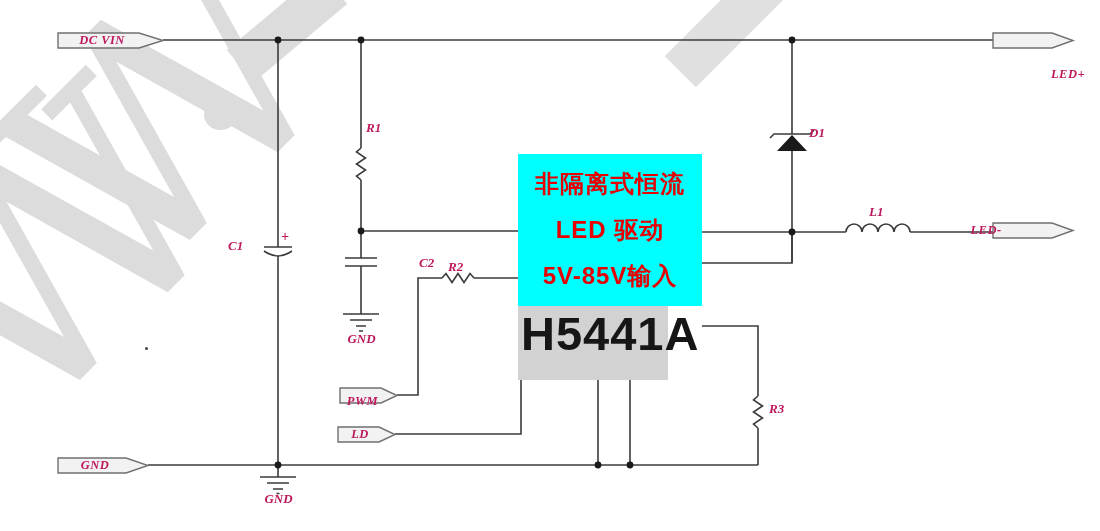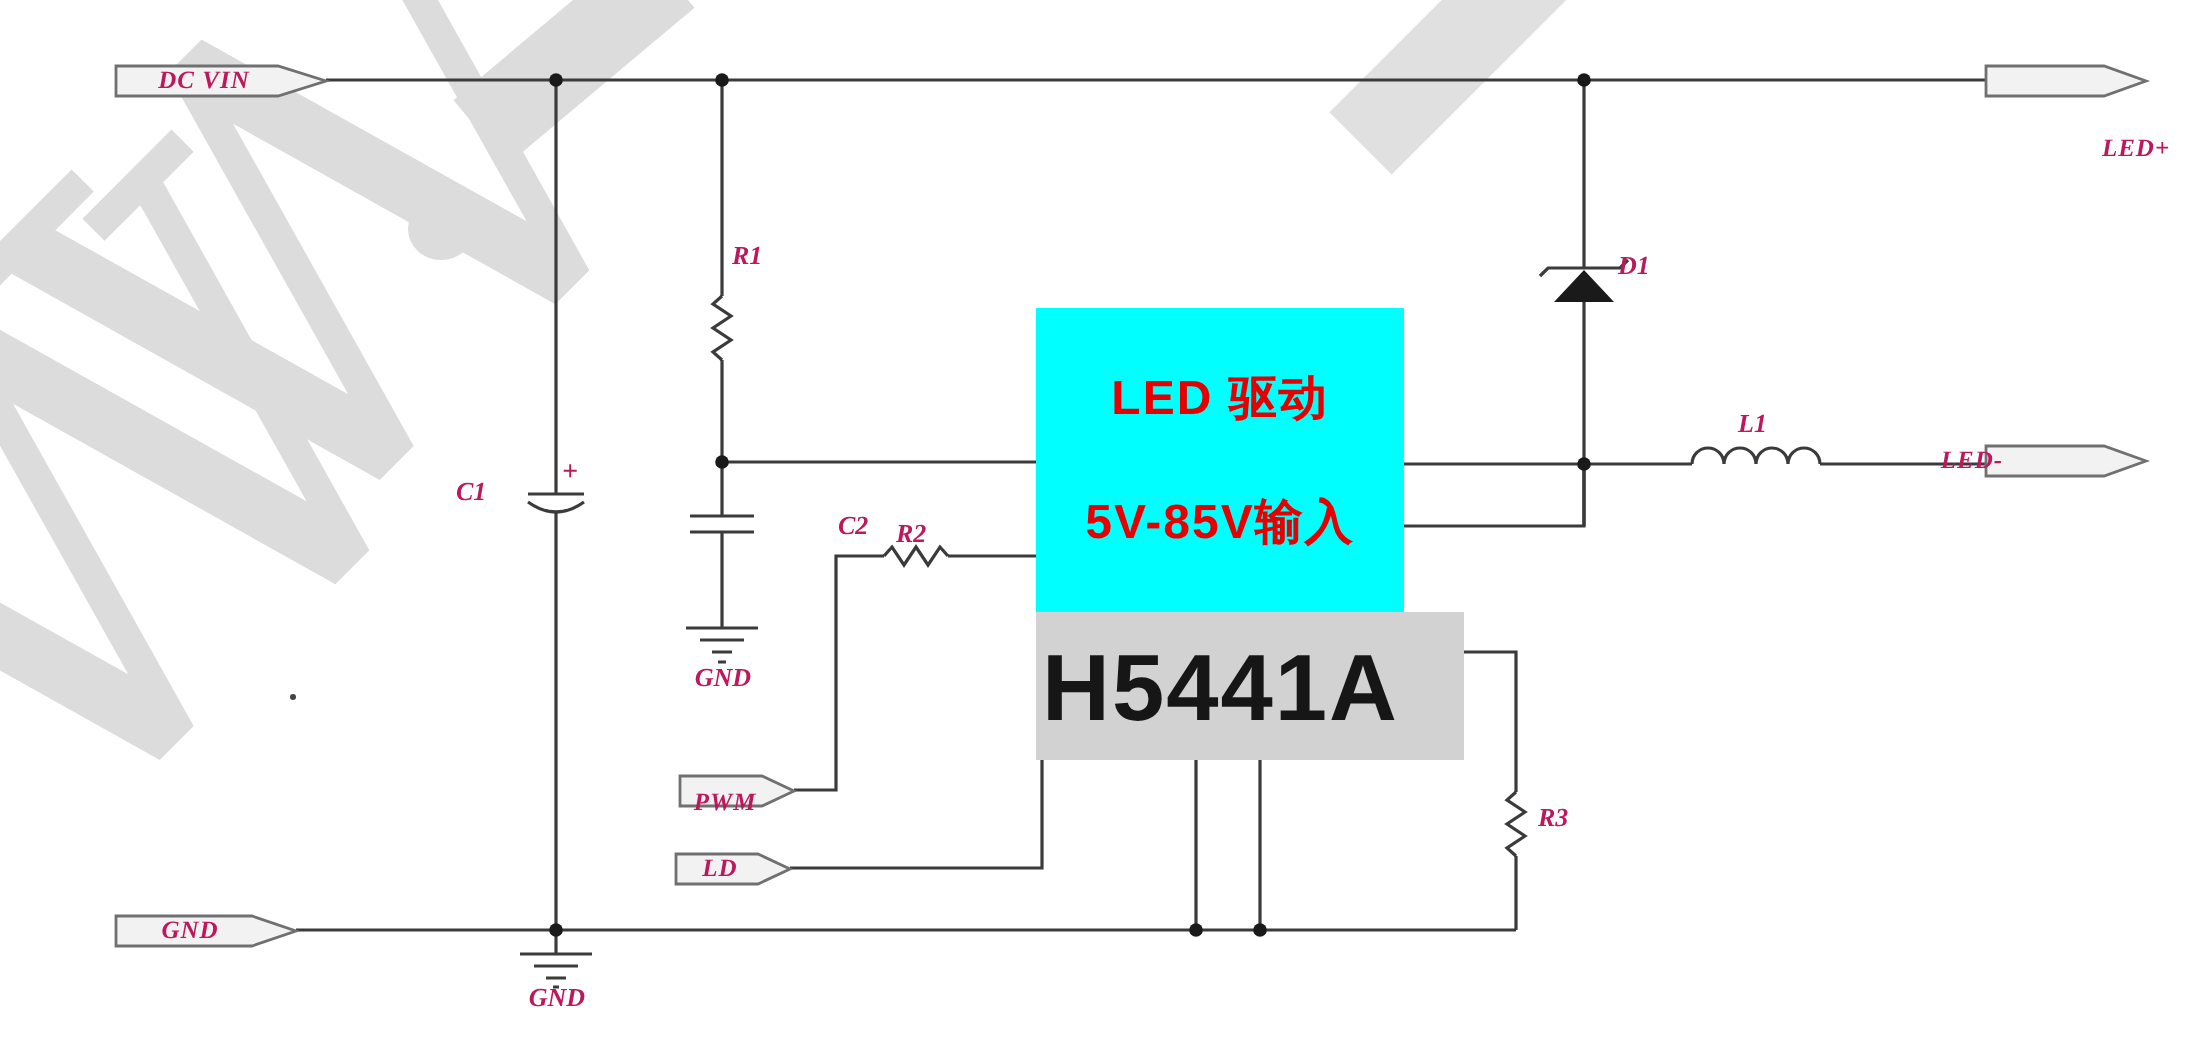--- a/index.html
+++ b/index.html
@@ -22,22 +22,22 @@
        font-family:"Liberation Serif", serif;white-space:nowrap;font-style:italic;}
   .conn-lbl{display:flex;align-items:center;justify-content:center;font-size:12.5px;
             letter-spacing:.5px;}
   .center{text-align:center;}
   
   .chip-highlight{position:absolute;left:518px;top:154px;width:184px;height:152px;
                   background:#00ffff;z-index:2;display:flex;flex-direction:column;
                   justify-content:space-evenly;align-items:center;}
   .chip-highlight span{color:#e60000;font-family:"Liberation Sans", sans-serif;
                        font-weight:bold;font-size:24px;letter-spacing:1px;white-space:nowrap;}
-  .chip-name{position:absolute;left:518px;top:306px;width:214px;height:74px;
-             background:#d2d2d2;z-index:2;display:flex;align-items:center;}
+  .chip-name{position:absolute;left:518px;top:306px;width:150px;height:74px;
+             background:#d2d2d2;z-index:2;display:flex;align-items:flex-start;}
   .chip-name span{font-family:"Liberation Sans", sans-serif;font-weight:bold;font-size:47px;
                   color:#161616;letter-spacing:1px;padding-left:3px;}
   .stray-dot{position:absolute;left:145px;top:347px;width:3px;height:3px;border-radius:50%;
              background:#444;z-index:2;}
 </style>
 </head>
 <body>
 
 <div class="stage">
 
@@ -110,20 +110,21 @@
   <span class="lbl" style="left:228px;top:238px;">C1</span>
   <span class="lbl" style="left:281px;top:229px;font-size:14px;">+</span>
   <span class="lbl" style="left:383px;top:255px;margin-left:36px;">C2</span>
   <span class="lbl" style="left:809px;top:125px;">D1</span>
   <span class="lbl" style="left:869px;top:194px;margin-top:10px;">L1</span>
 
   <div class="lbl center" style="left:343px;top:331px;width:37px;">GND</div>
   <div class="lbl center" style="left:260px;top:491px;width:37px;">GND</div>
 
   <div class="chip-highlight">
+    <span>非隔离式恒流</span>
     <span>LED 驱动</span>
     <span>5V-85V输入</span>
   </div>
   <div class="chip-name">
     <span>H5441A</span>
   </div>
 
   <div class="stray-dot"></div>
 </div>
 

